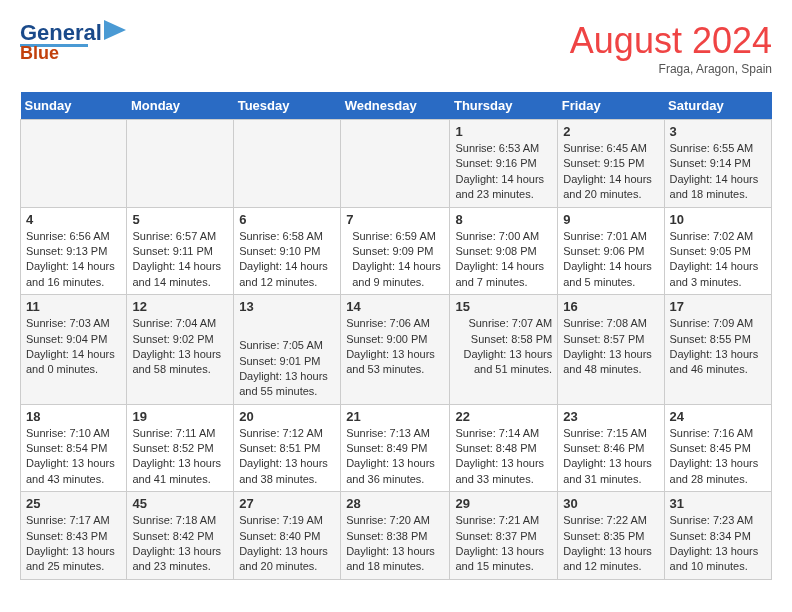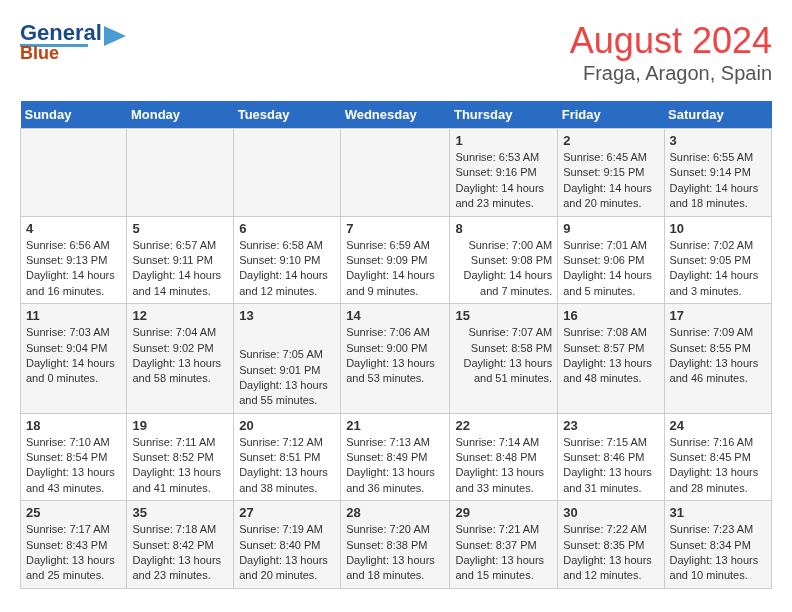--- a/index.html
+++ b/index.html
@@ -23,21 +23,21 @@
     }
     .title-section {
       text-align: right;
     }
     .main-title {
       font-size: 36px;
       font-weight: normal;
       color: #ef4444;
     }
     .subtitle {
-      font-size: 20px;
+      font-size: 12px;
       color: #555;
     }
     table {
       width: 100%;
       border-collapse: collapse;
       font-size: 11px;
     }
     thead tr th {
       background-color: #2a6bc4;
       color: white;
@@ -73,21 +73,21 @@
     }
     tbody tr:nth-child(odd) td.empty {
       background: #f5f5f5 !important;
     }
   </style>
 </head>
 <body>
 
 <div class="header">
   <div class="logo">
-    <div style="display:flex;align-items:flex-end;">
+    <div style="display:flex;align-items:flex-start;">
       <span style="font-size:22px;font-weight:bold;color:#1a4a8a;">General</span>
       <svg width="22" height="20" viewBox="0 0 22 20" style="margin-left:2px;">
         <polygon points="0,0 0,20 22,10" fill="#4a9ad4"></polygon>
       </svg>
     </div>
     <div style="display:flex;align-items:center;margin-top:-2px;">
       <div style="height:3px;background:#4a9ad4;width:68px;"></div>
     </div>
     <span style="font-size:18px;font-weight:bold;color:#c2410c;margin-top:-4px;">Blue</span>
   </div>
@@ -154,28 +154,28 @@
         </td>
         <td>
           <div class="day-number">6</div>
           <div class="day-info" style="white-space: pre-line;">Sunrise: 6:58 AM
 Sunset: 9:10 PM
 Daylight: 14 hours
 and 12 minutes.</div>
         </td>
         <td>
           <div class="day-number">7</div>
-          <div class="day-info" style="white-space: pre-line;">Sunrise: 6:59 AM
+          <div class="day-info" style="white-space: pre-line; margin-left: 6px;">Sunrise: 6:59 AM
 Sunset: 9:09 PM
 Daylight: 14 hours
 and 9 minutes.</div>
         </td>
         <td>
           <div class="day-number">8</div>
-          <div class="day-info" style="white-space: pre-line; text-align: right;">Sunrise: 7:00 AM
+          <div class="day-info" style="white-space: pre-line;">Sunrise: 7:00 AM
 Sunset: 9:08 PM
 Daylight: 14 hours
 and 7 minutes.</div>
         </td>
         <td>
           <div class="day-number">9</div>
           <div class="day-info" style="white-space: pre-line;">Sunrise: 7:01 AM
 Sunset: 9:06 PM
 Daylight: 14 hours
 and 5 minutes.</div>
@@ -292,21 +292,21 @@
       </tr>
       <tr>
         <td>
           <div class="day-number">25</div>
           <div class="day-info" style="white-space: pre-line;">Sunrise: 7:17 AM
 Sunset: 8:43 PM
 Daylight: 13 hours
 and 25 minutes.</div>
         </td>
         <td>
-          <div class="day-number">35</div>
+          <div class="day-number">45</div>
           <div class="day-info" style="white-space: pre-line;">Sunrise: 7:18 AM
 Sunset: 8:42 PM
 Daylight: 13 hours
 and 23 minutes.</div>
         </td>
         <td>
           <div class="day-number">27</div>
           <div class="day-info" style="white-space: pre-line;">Sunrise: 7:19 AM
 Sunset: 8:40 PM
 Daylight: 13 hours

